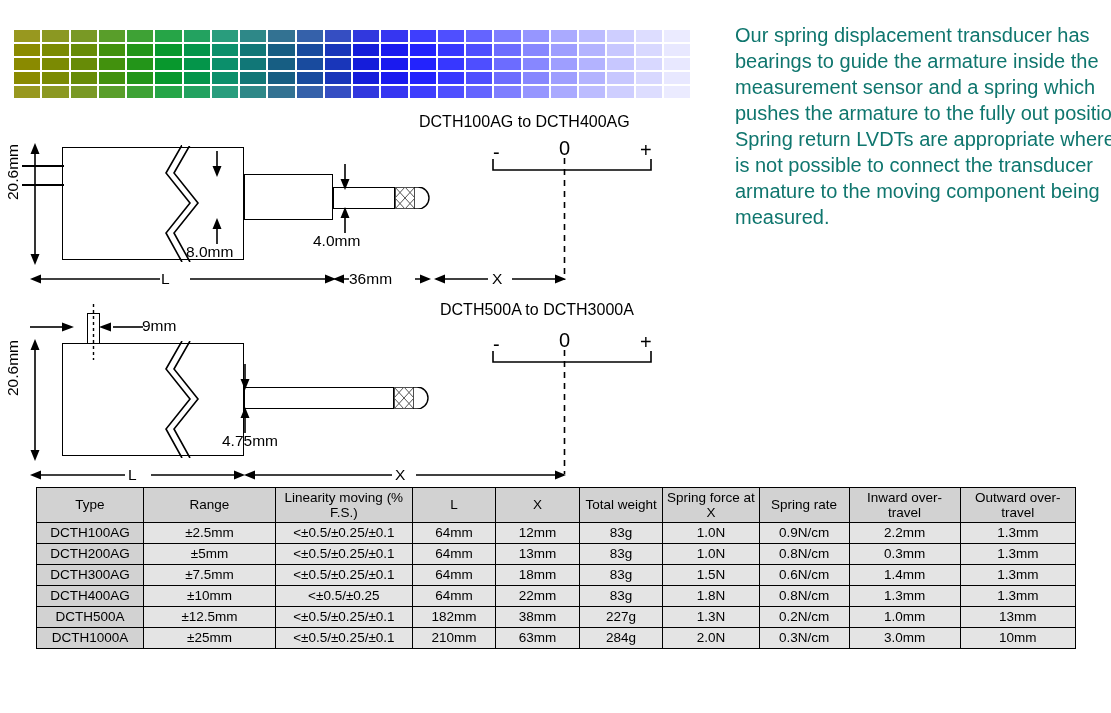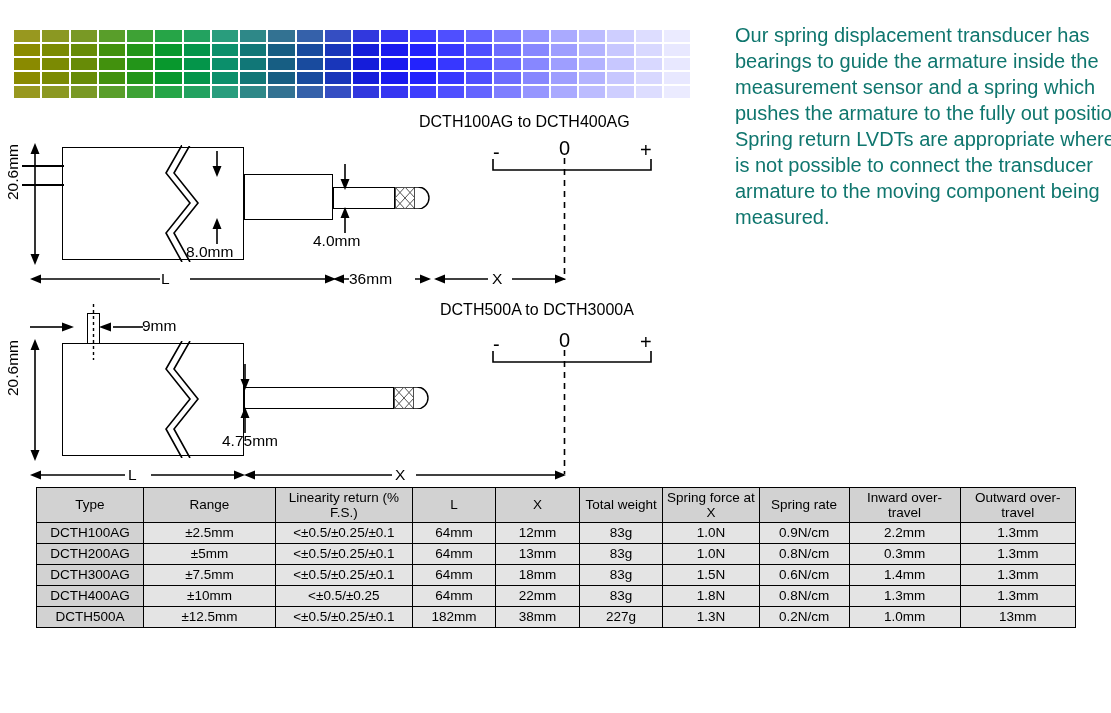--- a/index.html
+++ b/index.html
@@ -407,21 +407,21 @@
     <rect x="148" y="0" width="24" height="12" fill="#fff"></rect>
   </svg>
   <div class="abs dtext" style="left:395px;top:171px;">X</div>
 </div>
 
 <table class="abs" id="spec-table">
   <thead>
     <tr>
       <th class="c-type">Type</th>
       <th class="c-range">Range</th>
-      <th class="c-lin">Linearity return (% F.S.)</th>
+      <th class="c-lin">Linearity moving (% F.S.)</th>
       <th class="c-l">L</th>
       <th class="c-x">X</th>
       <th class="c-w">Total weight</th>
       <th class="c-sf">Spring force at X</th>
       <th class="c-sr">Spring rate</th>
       <th class="c-it">Inward over-travel</th>
       <th class="c-ot">Outward over-travel</th>
     </tr>
   </thead>
   <tbody>
@@ -478,14 +478,26 @@
         <td class="c-range">±12.5mm</td>
         <td class="c-lin">&lt;±0.5/±0.25/±0.1</td>
         <td class="c-l">182mm</td>
         <td class="c-x">38mm</td>
         <td class="c-w">227g</td>
         <td class="c-sf">1.3N</td>
         <td class="c-sr">0.2N/cm</td>
         <td class="c-it">1.0mm</td>
         <td class="c-ot">13mm</td>
       </tr>
+      <tr>
+        <td class="c-type type-cell">DCTH1000A</td>
+        <td class="c-range">±25mm</td>
+        <td class="c-lin">&lt;±0.5/±0.25/±0.1</td>
+        <td class="c-l">210mm</td>
+        <td class="c-x">63mm</td>
+        <td class="c-w">284g</td>
+        <td class="c-sf">2.0N</td>
+        <td class="c-sr">0.3N/cm</td>
+        <td class="c-it">3.0mm</td>
+        <td class="c-ot">10mm</td>
+      </tr>
     </tbody>
 </table>
 
 </body></html>

